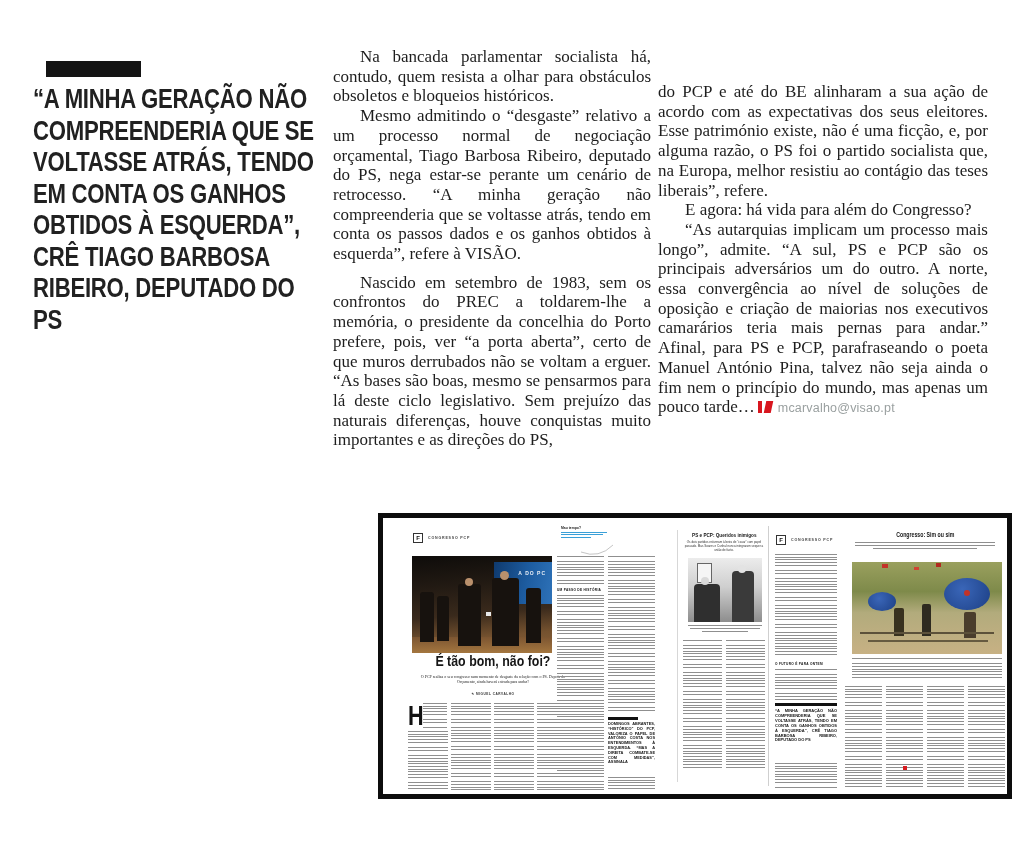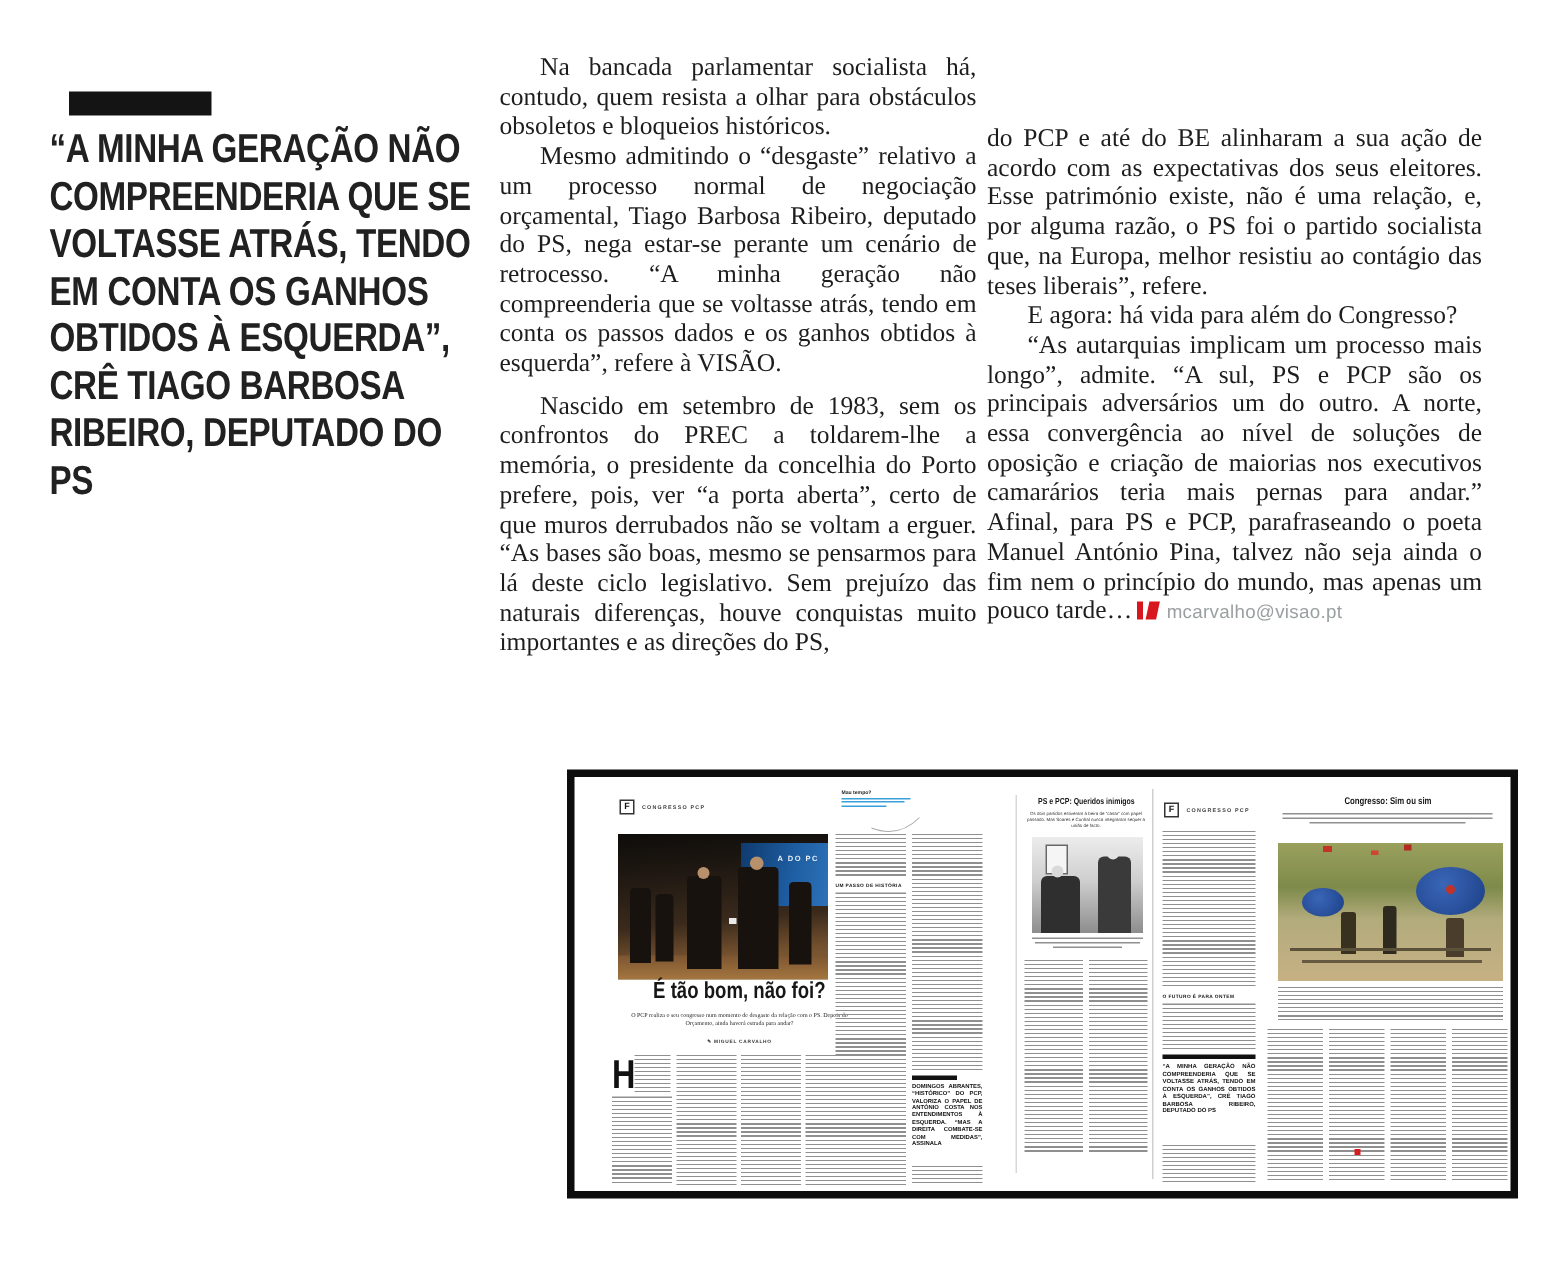--- a/index.html
+++ b/index.html
@@ -14,21 +14,21 @@
   .lead-quote{
     left:33px;top:84px;width:358px;
     font-family:"Liberation Sans", sans-serif;font-weight:bold;
     font-size:27px;line-height:31.5px;letter-spacing:-0.3px;color:#212121;
     transform:scaleX(0.82);transform-origin:left top;
   }
   .bodycol{font-size:17px;line-height:19.7px;text-align:justify;color:#1d1d1d;hyphens:auto;}
   .bodycol p{margin:0;text-indent:27px;}
   .bodycol p.noindent{text-indent:0;}
   .bodycol p.gap{margin-top:9px;}
-  .col-left{left:333px;top:35px;width:318px;}
+  .col-left{left:333px;top:47px;width:318px;}
   .col-right{left:658px;top:82px;width:330px;}
   .endmark{display:inline-block;width:15px;height:12px;position:relative;top:1px;margin:0 5px 0 3px;}
   .endmark i{position:absolute;background:#d8161f;top:0;height:12px;}
   .endmark i.b1{left:0;width:4px;}
   .endmark i.b2{left:7px;width:7px;transform:skewX(-12deg);}
   .email{font-family:"Liberation Sans", sans-serif;font-size:12.5px;color:#9aa0a0;letter-spacing:.2px;}
 
   
   .spread{left:378px;top:513px;width:634px;height:286px;background:#fff;
           border:5px solid #0d0d0d;box-sizing:border-box;}
@@ -79,21 +79,21 @@
 
 <div class="abs lead-quote">“A MINHA GERAÇÃO NÃO COMPREENDERIA QUE SE VOLTASSE ATRÁS, TENDO EM CONTA OS GANHOS OBTIDOS À ESQUERDA”, CRÊ TIAGO BARBOSA RIBEIRO, DEPUTADO DO PS</div>
 
 <div class="abs bodycol col-left">
   <p>Na bancada parlamentar socialista há, contudo, quem resista a olhar para obstáculos obsoletos e bloqueios históricos.</p>
   <p>Mesmo admitindo o “desgaste” relativo a um processo normal de negociação orçamental, Tiago Barbosa Ribeiro, deputado do PS, nega estar-se perante um cenário de retrocesso. “A minha geração não compreenderia que se voltasse atrás, tendo em conta os passos dados e os ganhos obtidos à esquerda”, refere à VISÃO.</p>
   <p class="gap">Nascido em setembro de 1983, sem os confrontos do PREC a toldarem-lhe a memória, o presidente da concelhia do Porto prefere, pois, ver “a porta aberta”, certo de que muros derrubados não se voltam a erguer. “As bases são boas, mesmo se pensarmos para lá deste ciclo legislativo. Sem prejuízo das naturais diferenças, houve conquistas muito importantes e as direções do PS,</p>
 </div>
 
 <div class="abs bodycol col-right">
-  <p class="noindent">do PCP e até do BE alinharam a sua ação de acordo com as expectativas dos seus eleitores. Esse património existe, não é uma relação, e, por alguma razão, o PS foi o partido socialista que, na Europa, melhor resistiu ao contágio das teses liberais”, refere.</p>
+  <p class="noindent">do PCP e até do BE alinharam a sua ação de acordo com as expectativas dos seus eleitores. Esse património existe, não é uma ficção, e, por alguma razão, o PS foi o partido socialista que, na Europa, melhor resistiu ao contágio das teses liberais”, refere.</p>
   <p>E agora: há vida para além do Congresso?</p>
   <p><span>“As autarquias implicam um processo mais longo”, admite. “A sul, PS e PCP são os principais adversários um do outro. A norte, essa convergência ao nível de soluções de oposição e criação de maiorias nos executivos camarários teria mais pernas para andar.” Afinal, para PS e PCP, parafraseando o poeta Manuel António Pina, talvez não seja ainda o fim nem o princípio do mundo, mas apenas um pouco tarde…</span><span class="endmark"><i class="b1"></i><i class="b2"></i></span><span class="email">mcarvalho@visao.pt</span></p>
 </div>
 
 <div class="abs spread">
 
   <div class="abs fbox" style="left:30px;top:15px;">F</div>
   <div class="abs seclabel" style="left:45px;top:15px;">CONGRESSO PCP</div>
 
   <div class="abs" style="left:178px;top:8px;width:48px;">

